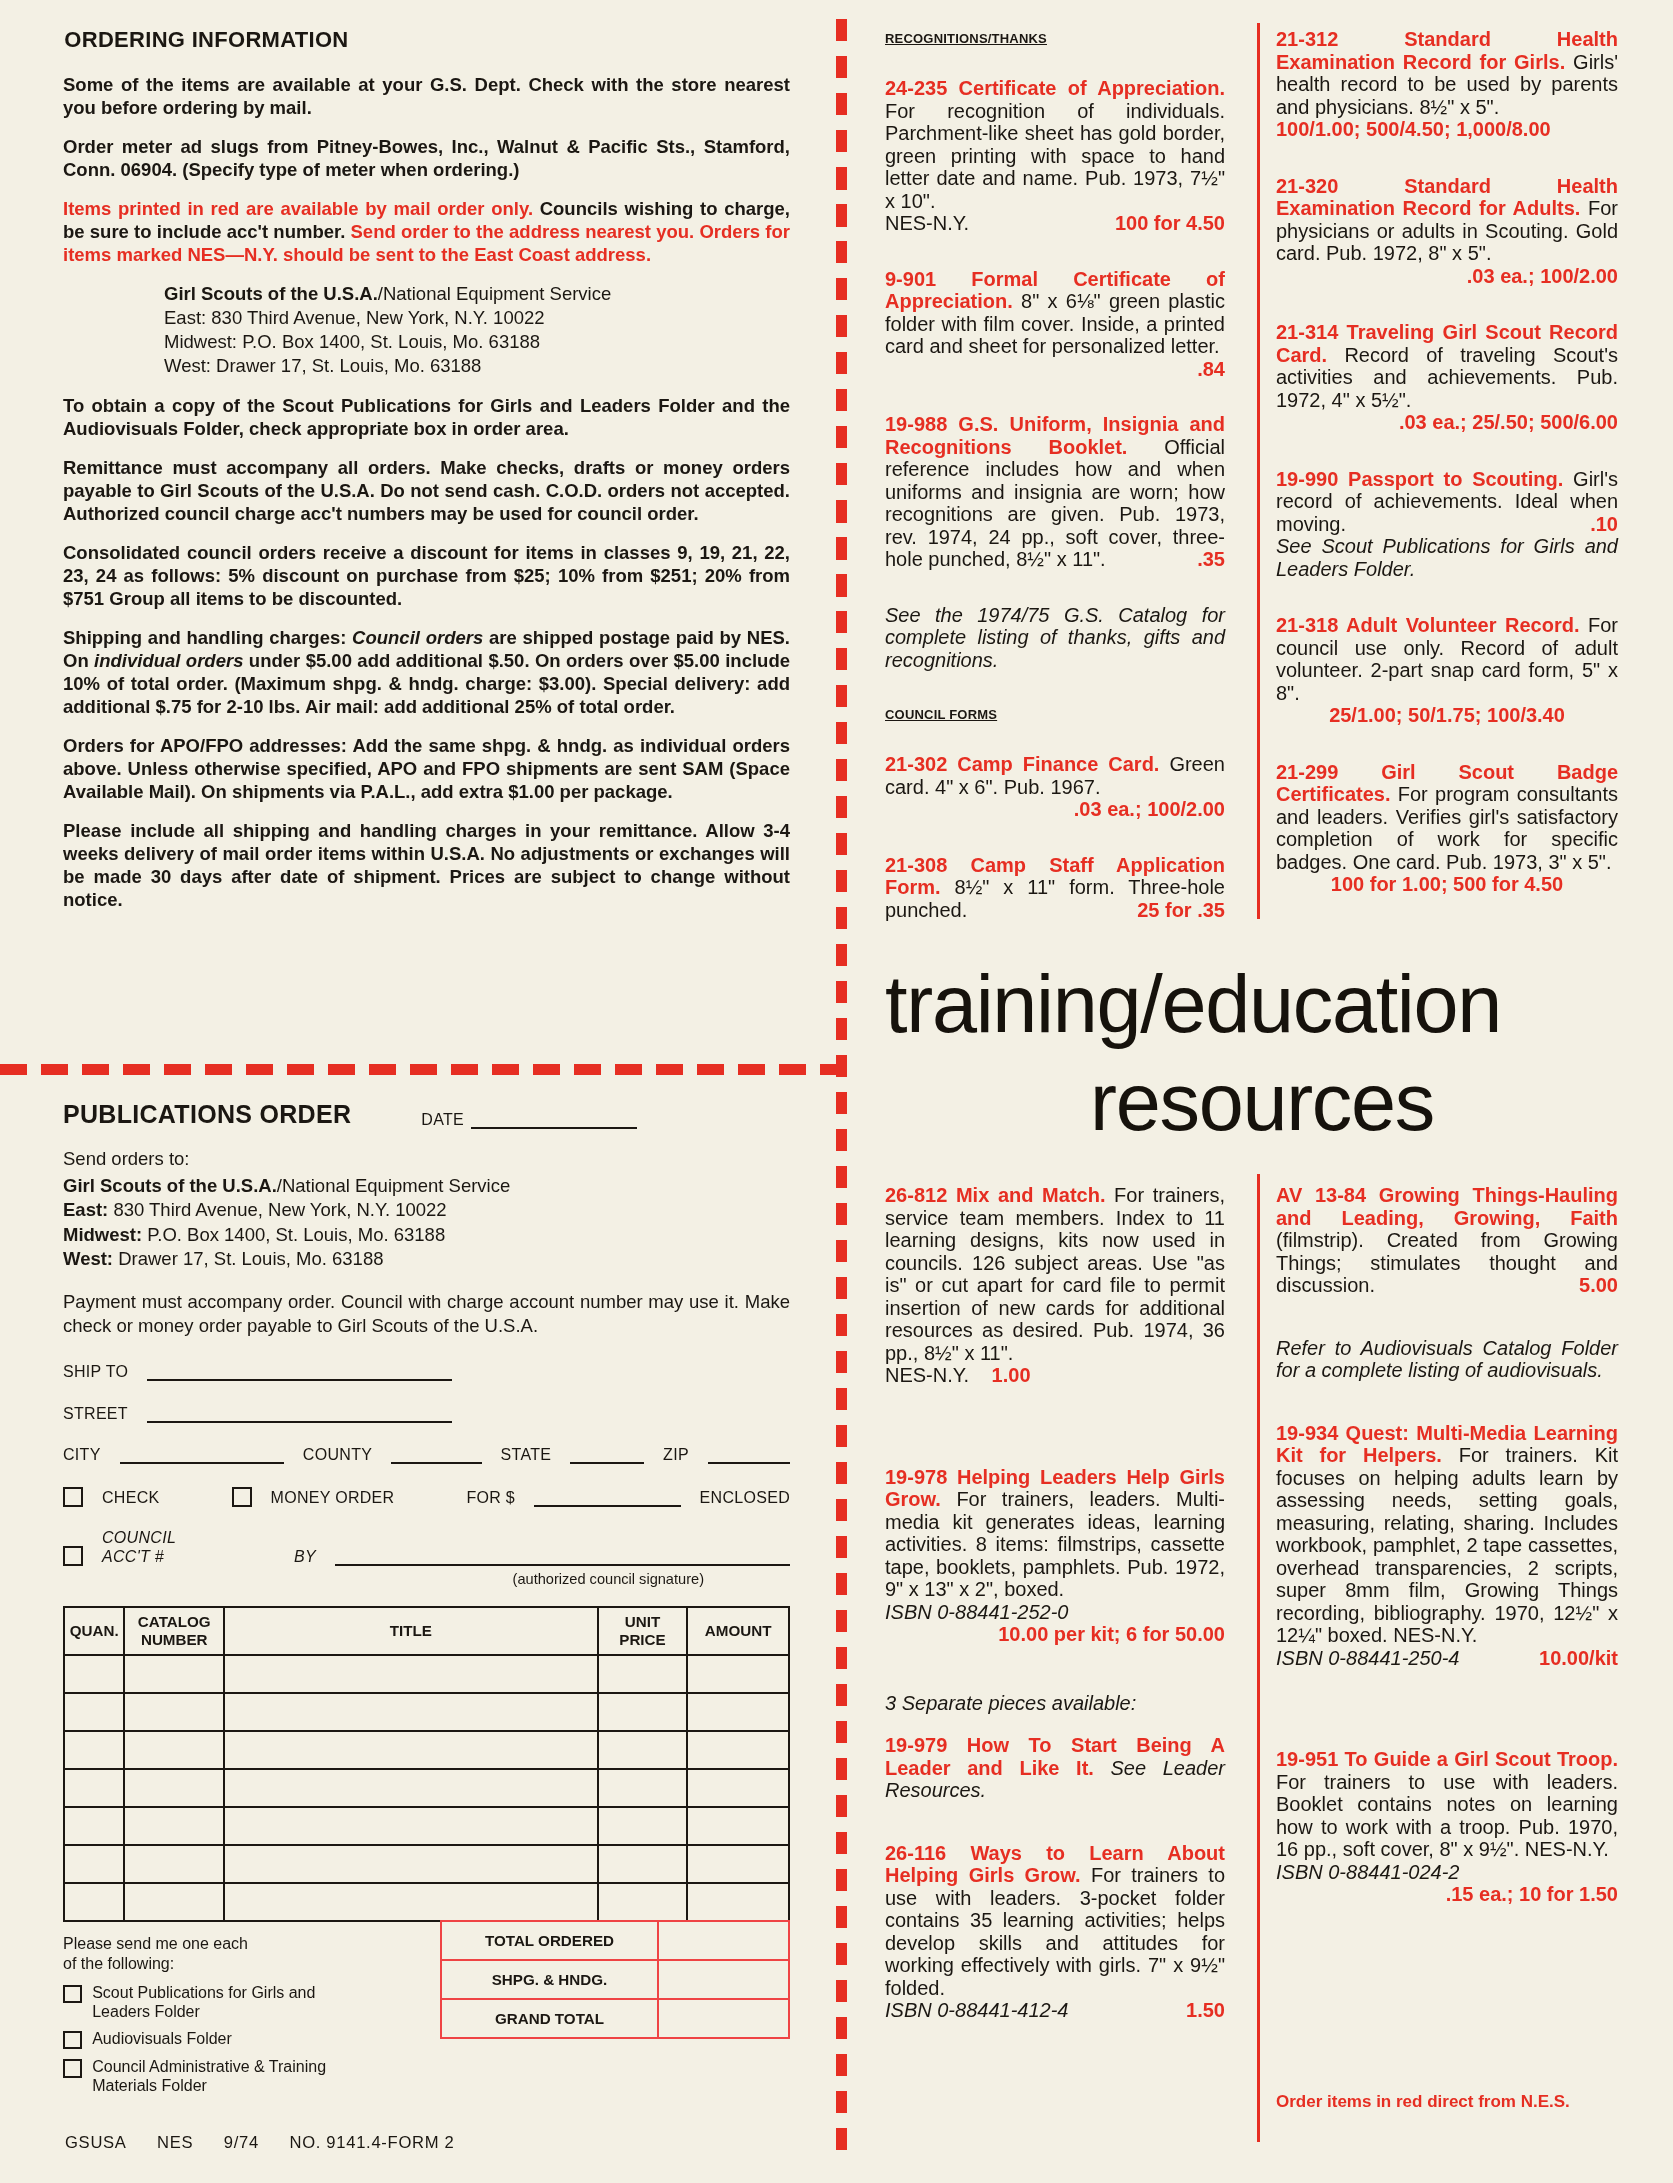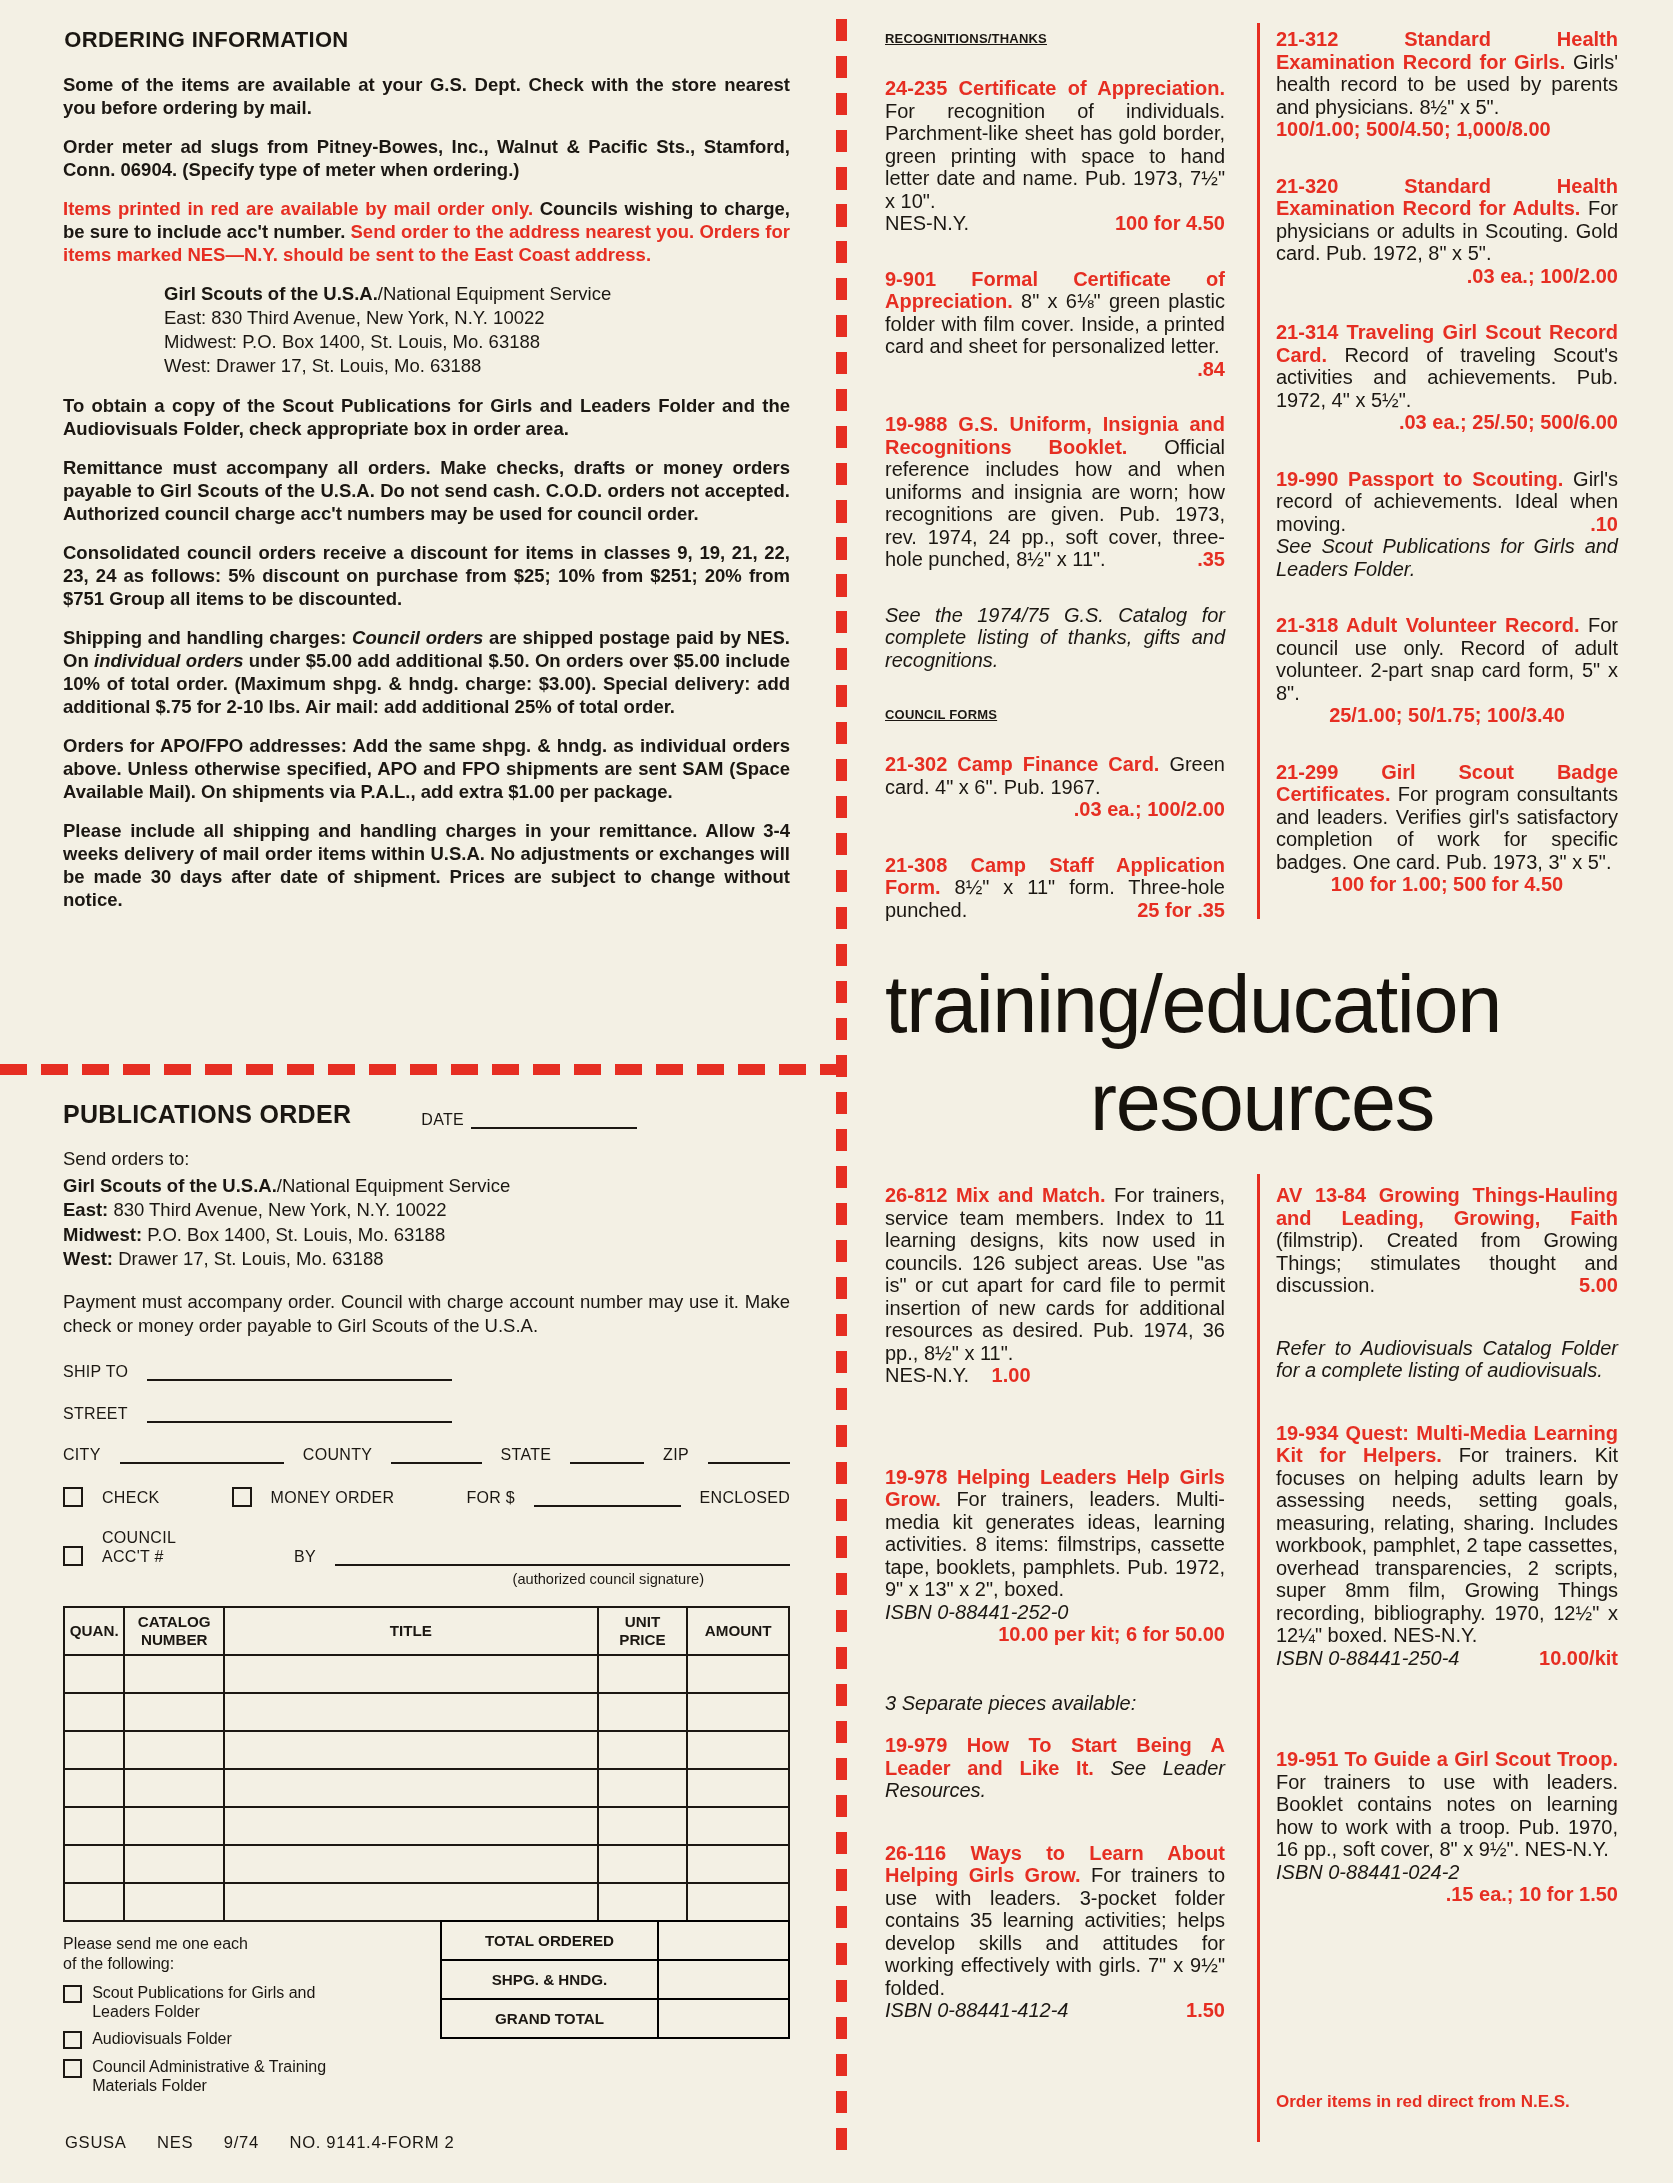--- a/index.html
+++ b/index.html
@@ -39,38 +39,38 @@
   .payment { font-size:18.5px; line-height:24px; text-align:justify; margin:0 0 24px; }
   .frow { display:flex; align-items:flex-end; font-size:16px; margin-bottom:22.5px; gap:19px; }
   .flabel { white-space:nowrap; letter-spacing:0.3px; }
   .grow { flex:1 1 auto; }
   .half { flex:0 0 305px; }
   .w2 { flex:2 1 0; } .w11 { flex:1.1 1 0; } .w09 { flex:.9 1 0; } .w1 { flex:1 1 0; }
   .sp { width:34px; flex:0 0 auto; }
   .cbx { width:16px; height:16px; border:2px solid #1b1712; display:inline-block; flex:0 0 auto; background:transparent; }
   .acct-label { font-size:16px; line-height:18.5px; letter-spacing:0.3px; }
   .by { margin-left:99px; }
-  .council-row { margin-bottom:5.3px; }
+  .council-row { margin-bottom:5.3px;font-style:italic; }
   .sig-note { font-size:14.6px; text-align:right; padding-right:86px; margin:0 0 18.5px; }
 
   .order-table { border-collapse:collapse; width:100%; }
   .order-table th, .order-table td { border:2px solid #1b1712; }
   .order-table th { font-size:15.2px; line-height:18px; padding:5.3px 4px; font-weight:bold; }
   .order-table td { height:34px; }
   .c-quan { width:60px; } .c-cat { width:99px; } .c-title { width:371px; }
   .c-unit { width:89px; } .c-amt { width:101px; }
 
   .totals-row { display:flex; justify-content:space-between; margin-top:-2px; }
   .folders { width:371px; font-size:16px; padding-top:13.2px; }
   .folders .lead { line-height:20px; margin:0 0 9.3px; }
   .folder-item { display:flex; gap:10.6px; margin-bottom:8px; line-height:19px; }
   .folder-item .cbx { width:14.6px; height:14.6px; margin-top:2px; }
   .folder-item .lbl { max-width:285px; }
   .totals-table { border-collapse:collapse; align-self:flex-start; }
-  .totals-table td { border:2px solid #000000;margin-top:40px; }
+  .totals-table td { border:2px solid #ef4444;margin-top:40px; }
   .totals-table .tlabel { width:199px; height:37px; font-weight:bold; font-size:15.2px; text-align:center; padding:0 8px; }
   .totals-table .tval { width:127px; }
 
   .page-footer { position:absolute; left:65px; top:2133px; display:flex; gap:30.5px;
                  font-size:16.6px; font-weight:normal; letter-spacing:0.7px; }
 
   
   .cat { position:absolute; font-size:20px; line-height:22.5px; }
   .mid-top { left:885px; top:28px; width:340px; }
   .mid-bottom { left:885px; top:1184px; width:340px; }

